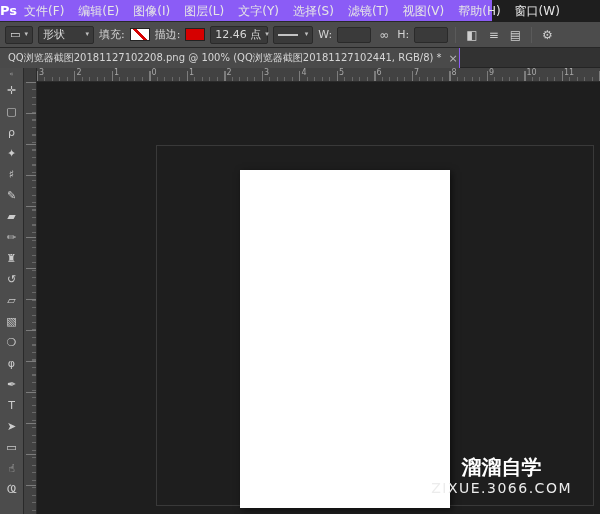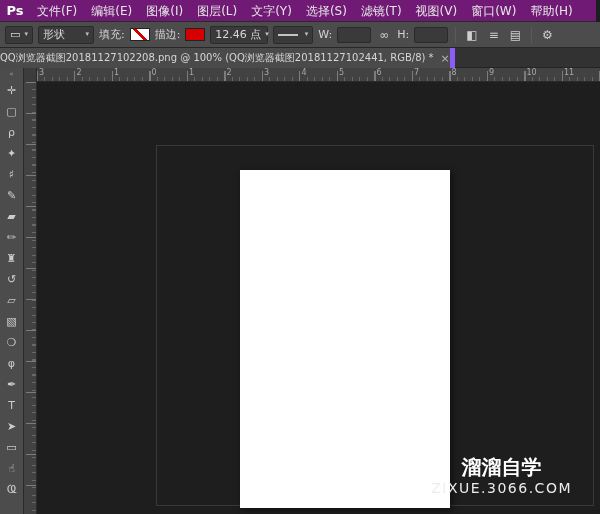--- a/index.html
+++ b/index.html
@@ -1,21 +1,21 @@
 <!DOCTYPE html>
 <html><head>
 <meta charset="utf-8">
 <style>
   *{margin:0;padding:0;box-sizing:border-box}
   html,body{width:600px;height:514px;overflow:hidden}
   body{background:#1e1e1e;font-family:"DejaVu Sans",sans-serif;position:relative}
   .screen{position:absolute;left:0;top:0;width:600px;height:514px;background:#1e1e1e}
 
   
-  .menu-bar{position:absolute;left:0;top:0;width:596px;height:22px;background:#701a75;
+  .menu-bar{position:absolute;left:0;top:0;width:492px;height:22px;background:#8b5cf6;
     border-bottom:1px solid #292929;display:flex;align-items:center;color:#e6e6e6;font-size:12px;z-index:6}
   .ps-logo{width:30px;text-align:center;font-weight:bold;color:#ffffff;font-size:13px}
   .menu-item{padding:0 7px;line-height:22px;white-space:nowrap;cursor:default}
 
   
   .options-bar{position:absolute;left:0;top:22px;width:600px;height:26px;background:#4c4c4c;
     border-bottom:1px solid #272727;display:flex;align-items:center;padding:0 5px;gap:5px;
     color:#d8d8d8;font-size:11px;z-index:6;white-space:nowrap}
   .ob-label{color:#d4d4d4}
   .ob-field{background:#3a3a3a;border:1px solid #2a2a2a;border-radius:2px;height:18px;
@@ -26,21 +26,21 @@
   .swatch-stroke{background:#d60000}
   .mini-input{width:34px;height:16px;background:#3a3a3a;border:1px solid #2a2a2a;border-radius:2px}
   .ob-sep{width:1px;height:16px;background:#3b3b3b;border-right:1px solid #5a5a5a;margin:0 2px}
   .ob-icon{color:#cfcfcf;font-size:12px;padding:0 3px;line-height:22px}
   .line-sample{width:20px;height:2px;background:#c3c3c3}
 
   
   .tab-bar{position:absolute;left:0;top:48px;width:600px;height:20px;background:#323232;
     border-bottom:1px solid #242424;display:flex;z-index:5}
   .doc-tab{height:20px;background:#4a4a4a;color:#d6d6d6;font-size:10px;display:flex;align-items:center;
-    padding:0 0;gap:7px;border-right:5px solid #8b5cf6;max-width:460px;white-space:nowrap;overflow:hidden}
+    padding:0 8px;gap:7px;border-right:1px solid #8b5cf6;max-width:460px;white-space:nowrap;overflow:hidden}
   .tab-close{color:#b5b5b5;font-size:11px;line-height:1}
 
   
   .toolbar{position:absolute;left:0;top:68px;width:24px;height:446px;background:#4c4c4c;
     border-right:1px solid #2a2a2a;display:flex;flex-direction:column;align-items:center;z-index:4}
   .toolbar-collapse{height:12px;line-height:12px;font-size:7px;color:#9a9a9a}
   .tool{width:24px;height:21px;display:flex;align-items:center;justify-content:center;
     color:#cccccc;font-size:11px;line-height:1}
 
   
@@ -86,22 +86,22 @@
   <div class="menu-bar">
     <div class="ps-logo">Ps</div>
     <span class="menu-item">文件(F)</span>
     <span class="menu-item">编辑(E)</span>
     <span class="menu-item">图像(I)</span>
     <span class="menu-item">图层(L)</span>
     <span class="menu-item">文字(Y)</span>
     <span class="menu-item">选择(S)</span>
     <span class="menu-item">滤镜(T)</span>
     <span class="menu-item">视图(V)</span>
+    <span class="menu-item">帮助(H)</span>
     <span class="menu-item">窗口(W)</span>
-    <span class="menu-item">帮助(H)</span>
   </div>
 
   <div class="options-bar">
     <div class="ob-field">
       <span>▭</span>
       <span class="caret">▾</span>
     </div>
     <div class="ob-field" style="width:56px;justify-content:space-between">
       <span>形状</span>
       <span class="caret">▾</span>

